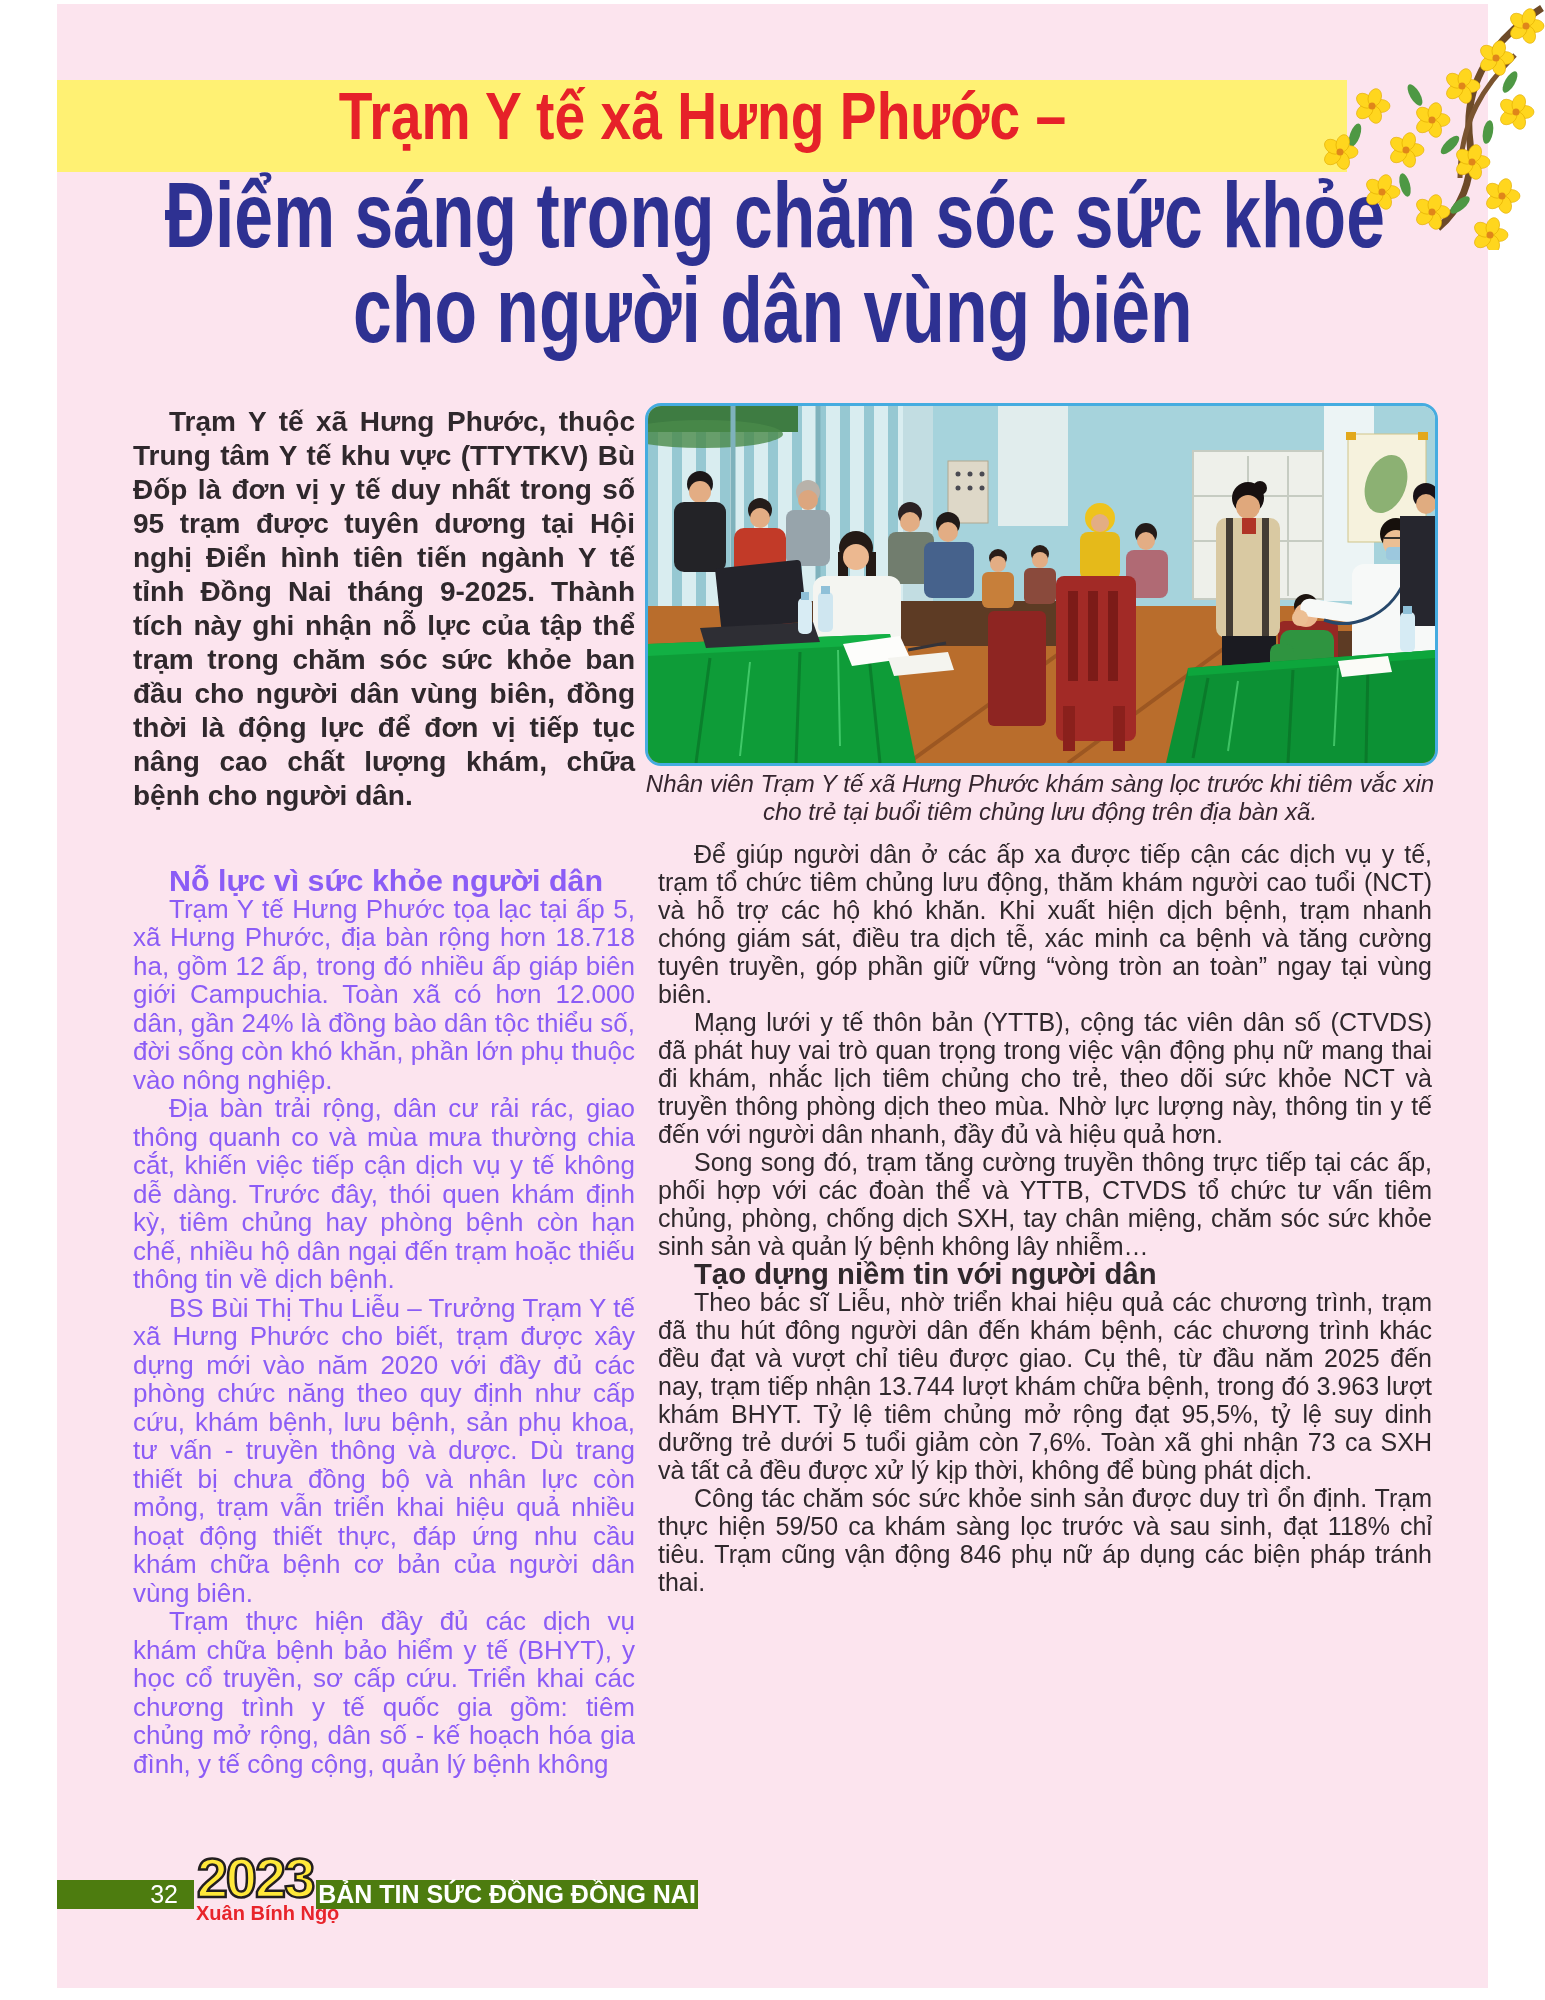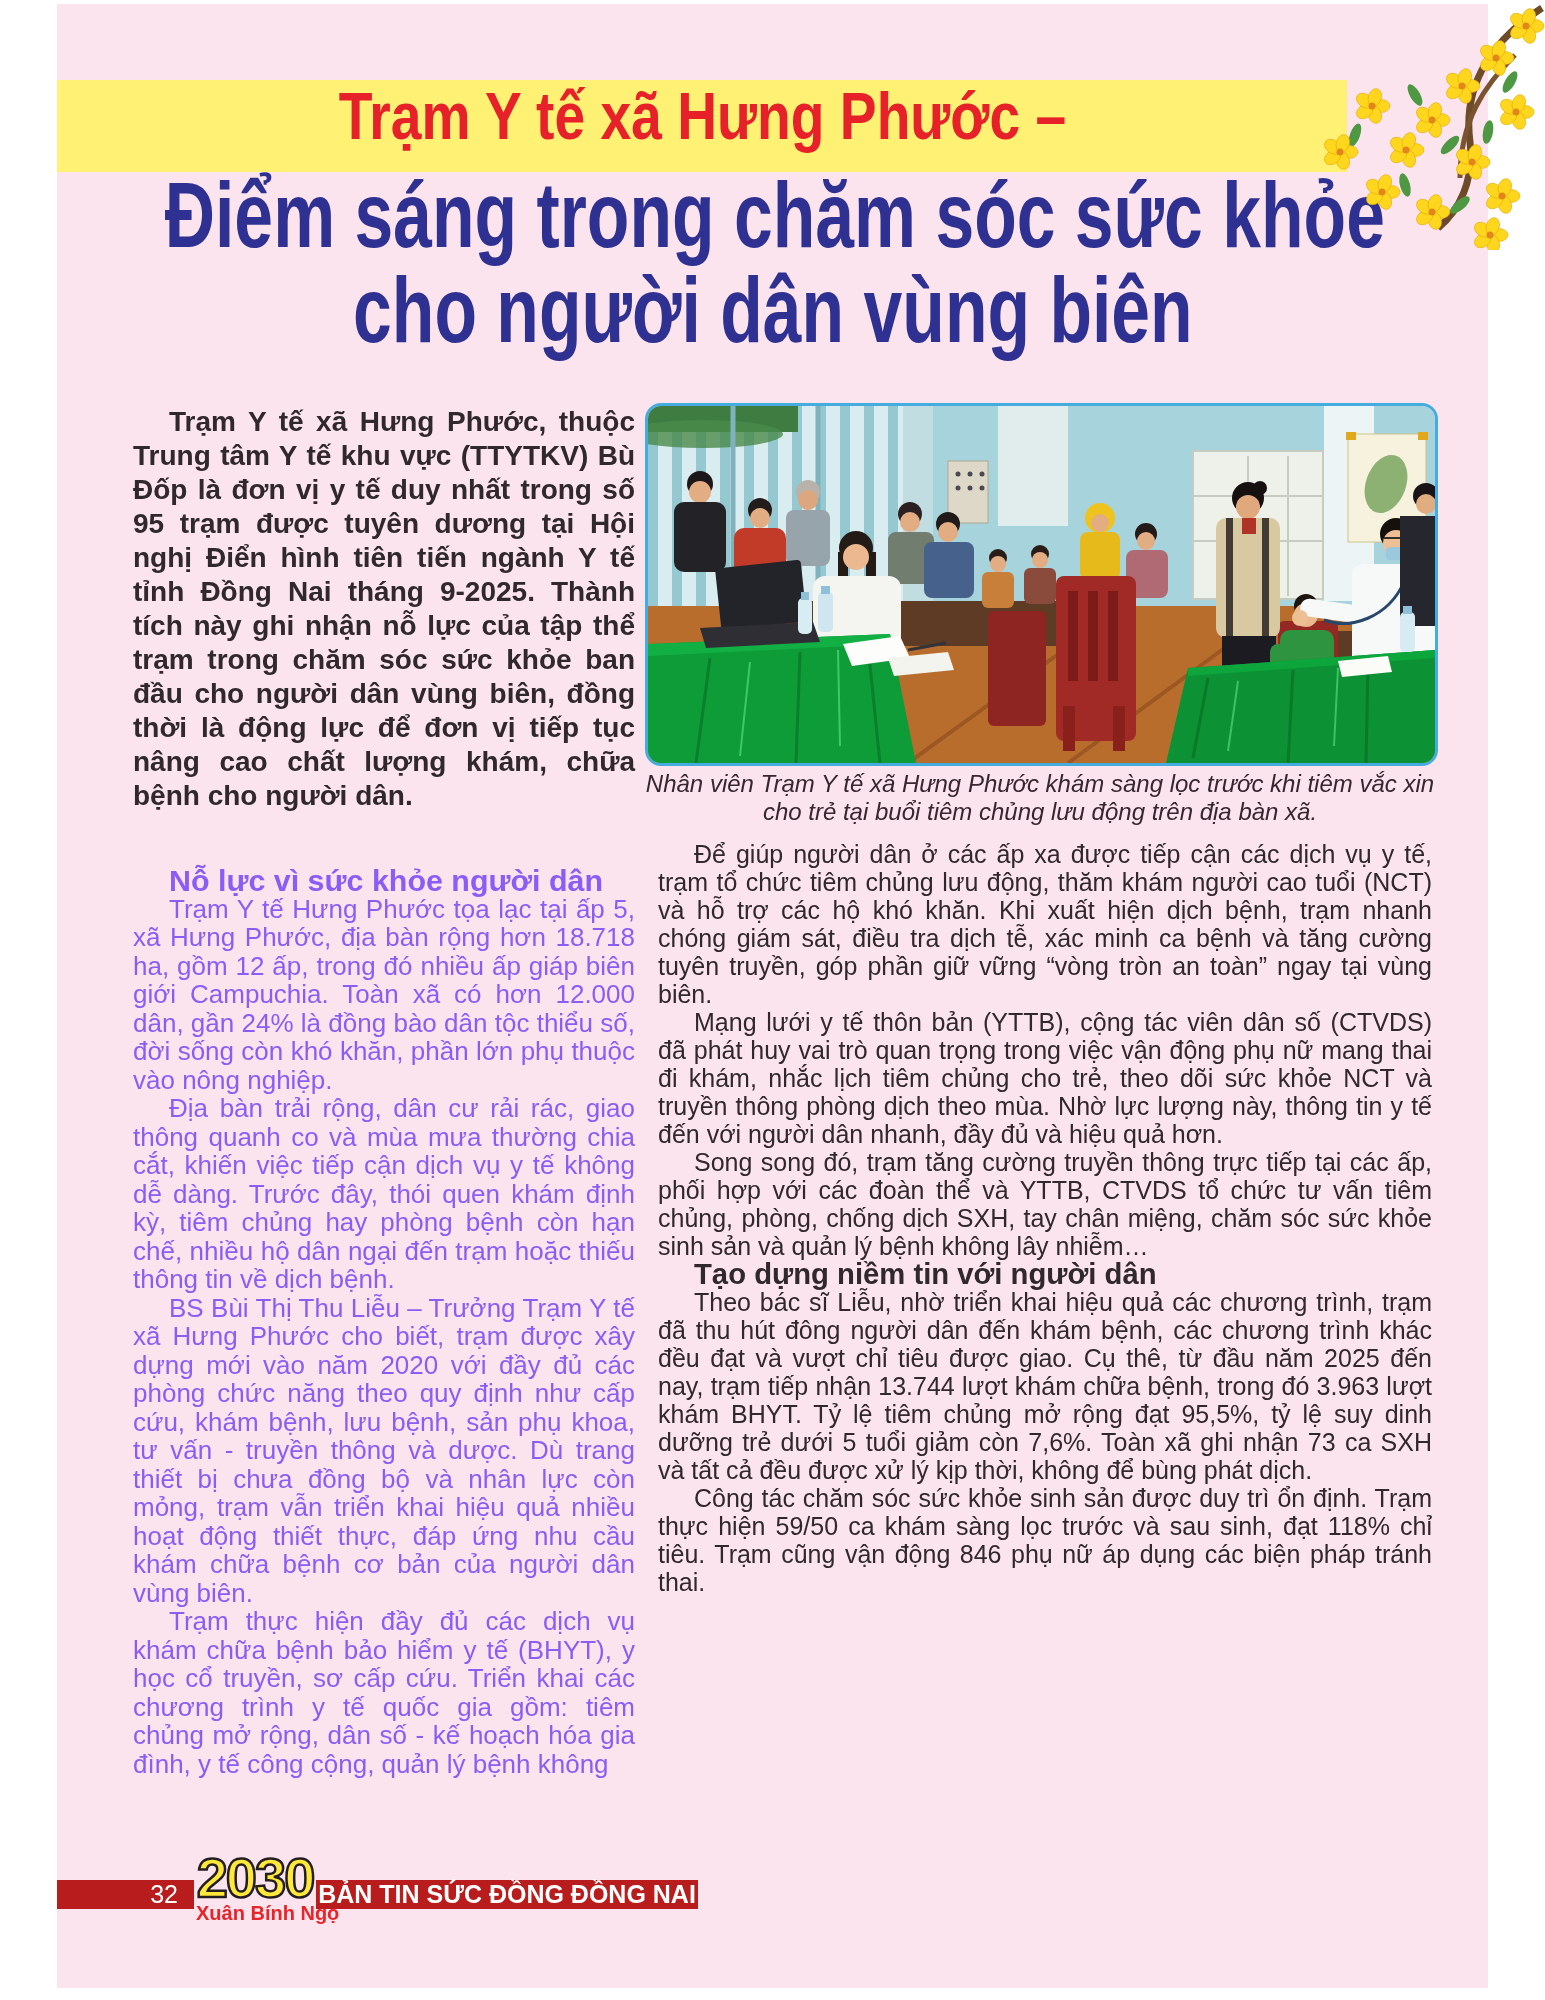--- a/index.html
+++ b/index.html
@@ -16,21 +16,21 @@
   .lead{position:absolute;left:133px;top:405px;width:502px;font-size:28px;font-weight:bold;line-height:34px;text-align:justify;color:#2f282c;}
   .lead p{margin:0;text-indent:36px;}
   .col-left{position:absolute;left:133px;top:866px;width:502px;font-size:26px;line-height:28.5px;text-align:justify;color:#8b5cf6;}
   .col-right{position:absolute;left:658px;top:840px;width:774px;font-size:25px;line-height:28px;text-align:justify;color:#2f282c;}
   .col-left p,.col-right p{margin:0;text-indent:36px;}
   .col-right p.no-indent{text-indent:0;}
   .section-h{margin:0;font-weight:bold;text-indent:36px;}
   .photo-frame{position:absolute;left:645px;top:403px;width:787px;height:357px;border:3px solid #45ace0;border-radius:16px;box-shadow:0 0 0 2px #eaf6fc inset;overflow:hidden;background:#a6d3dc;}
   .photo-frame svg{display:block;width:100%;height:100%;}
   .caption{position:absolute;left:640px;top:770px;width:800px;text-align:center;font-style:italic;font-size:24px;line-height:28px;color:#35262f;}
-  .footer-bar{position:absolute;top:1880px;height:29px;background:#b91c1c;color:#ffffff;font-weight:bold;display:flex;align-items:center;}
+  .footer-bar{position:absolute;top:1880px;height:29px;background:#4d7c0f;color:#ffffff;font-weight:bold;display:flex;align-items:center;}
   .fb-left{left:57px;width:137px;justify-content:flex-end;padding-right:16px;box-sizing:border-box;font-size:25px;font-weight:normal;}
   .fb-right{left:316px;width:382px;justify-content:center;font-size:25px;white-space:nowrap;}
   .logo{position:absolute;left:196px;top:1852px;width:118px;text-align:center;}
   .logo-year{font-size:56px;line-height:52px;font-weight:bold;letter-spacing:-2px;color:#ffe83a;-webkit-text-stroke:2.5px #231f20;text-shadow:0 0 1px #231f20;}
   .logo-sub{font-size:20px;line-height:22px;font-weight:bold;color:#e8242b;margin-top:-2px;white-space:nowrap;}
 </style>
 </head>
 <body>
 
 <div class="page">
@@ -310,19 +310,19 @@
     <p>Song song đó, trạm tăng cường truyền thông trực tiếp tại các ấp, phối hợp với các đoàn thể và YTTB, CTVDS tổ chức tư vấn tiêm chủng, phòng, chống dịch SXH, tay chân miệng, chăm sóc sức khỏe sinh sản và quản lý bệnh không lây nhiễm…</p>
     <h3 class="section-h">Tạo dựng niềm tin với người dân</h3>
     <p>Theo bác sĩ Liễu, nhờ triển khai hiệu quả các chương trình, trạm đã thu hút đông người dân đến khám bệnh, các chương trình khác đều đạt và vượt chỉ tiêu được giao. Cụ thê, từ đầu năm 2025 đến nay, trạm tiếp nhận 13.744 lượt khám chữa bệnh, trong đó 3.963 lượt khám BHYT. Tỷ lệ tiêm chủng mở rộng đạt 95,5%, tỷ lệ suy dinh dưỡng trẻ dưới 5 tuổi giảm còn 7,6%. Toàn xã ghi nhận 73 ca SXH và tất cả đều được xử lý kịp thời, không để bùng phát dịch.</p>
     <p>Công tác chăm sóc sức khỏe sinh sản được duy trì ổn định. Trạm thực hiện 59/50 ca khám sàng lọc trước và sau sinh, đạt 118% chỉ tiêu. Trạm cũng vận động 846 phụ nữ áp dụng các biện pháp tránh thai.</p>
   </div>
 
   <div class="footer-bar fb-left">
     <span>32</span>
   </div>
   <div class="logo">
-    <div class="logo-year">2030</div>
+    <div class="logo-year">2023</div>
     <div class="logo-sub">Xuân Bính Ngọ</div>
   </div>
   <div class="footer-bar fb-right">
     <span>BẢN TIN SỨC ĐỒNG ĐỒNG NAI</span>
   </div>
 </div>
 
 </body></html>

